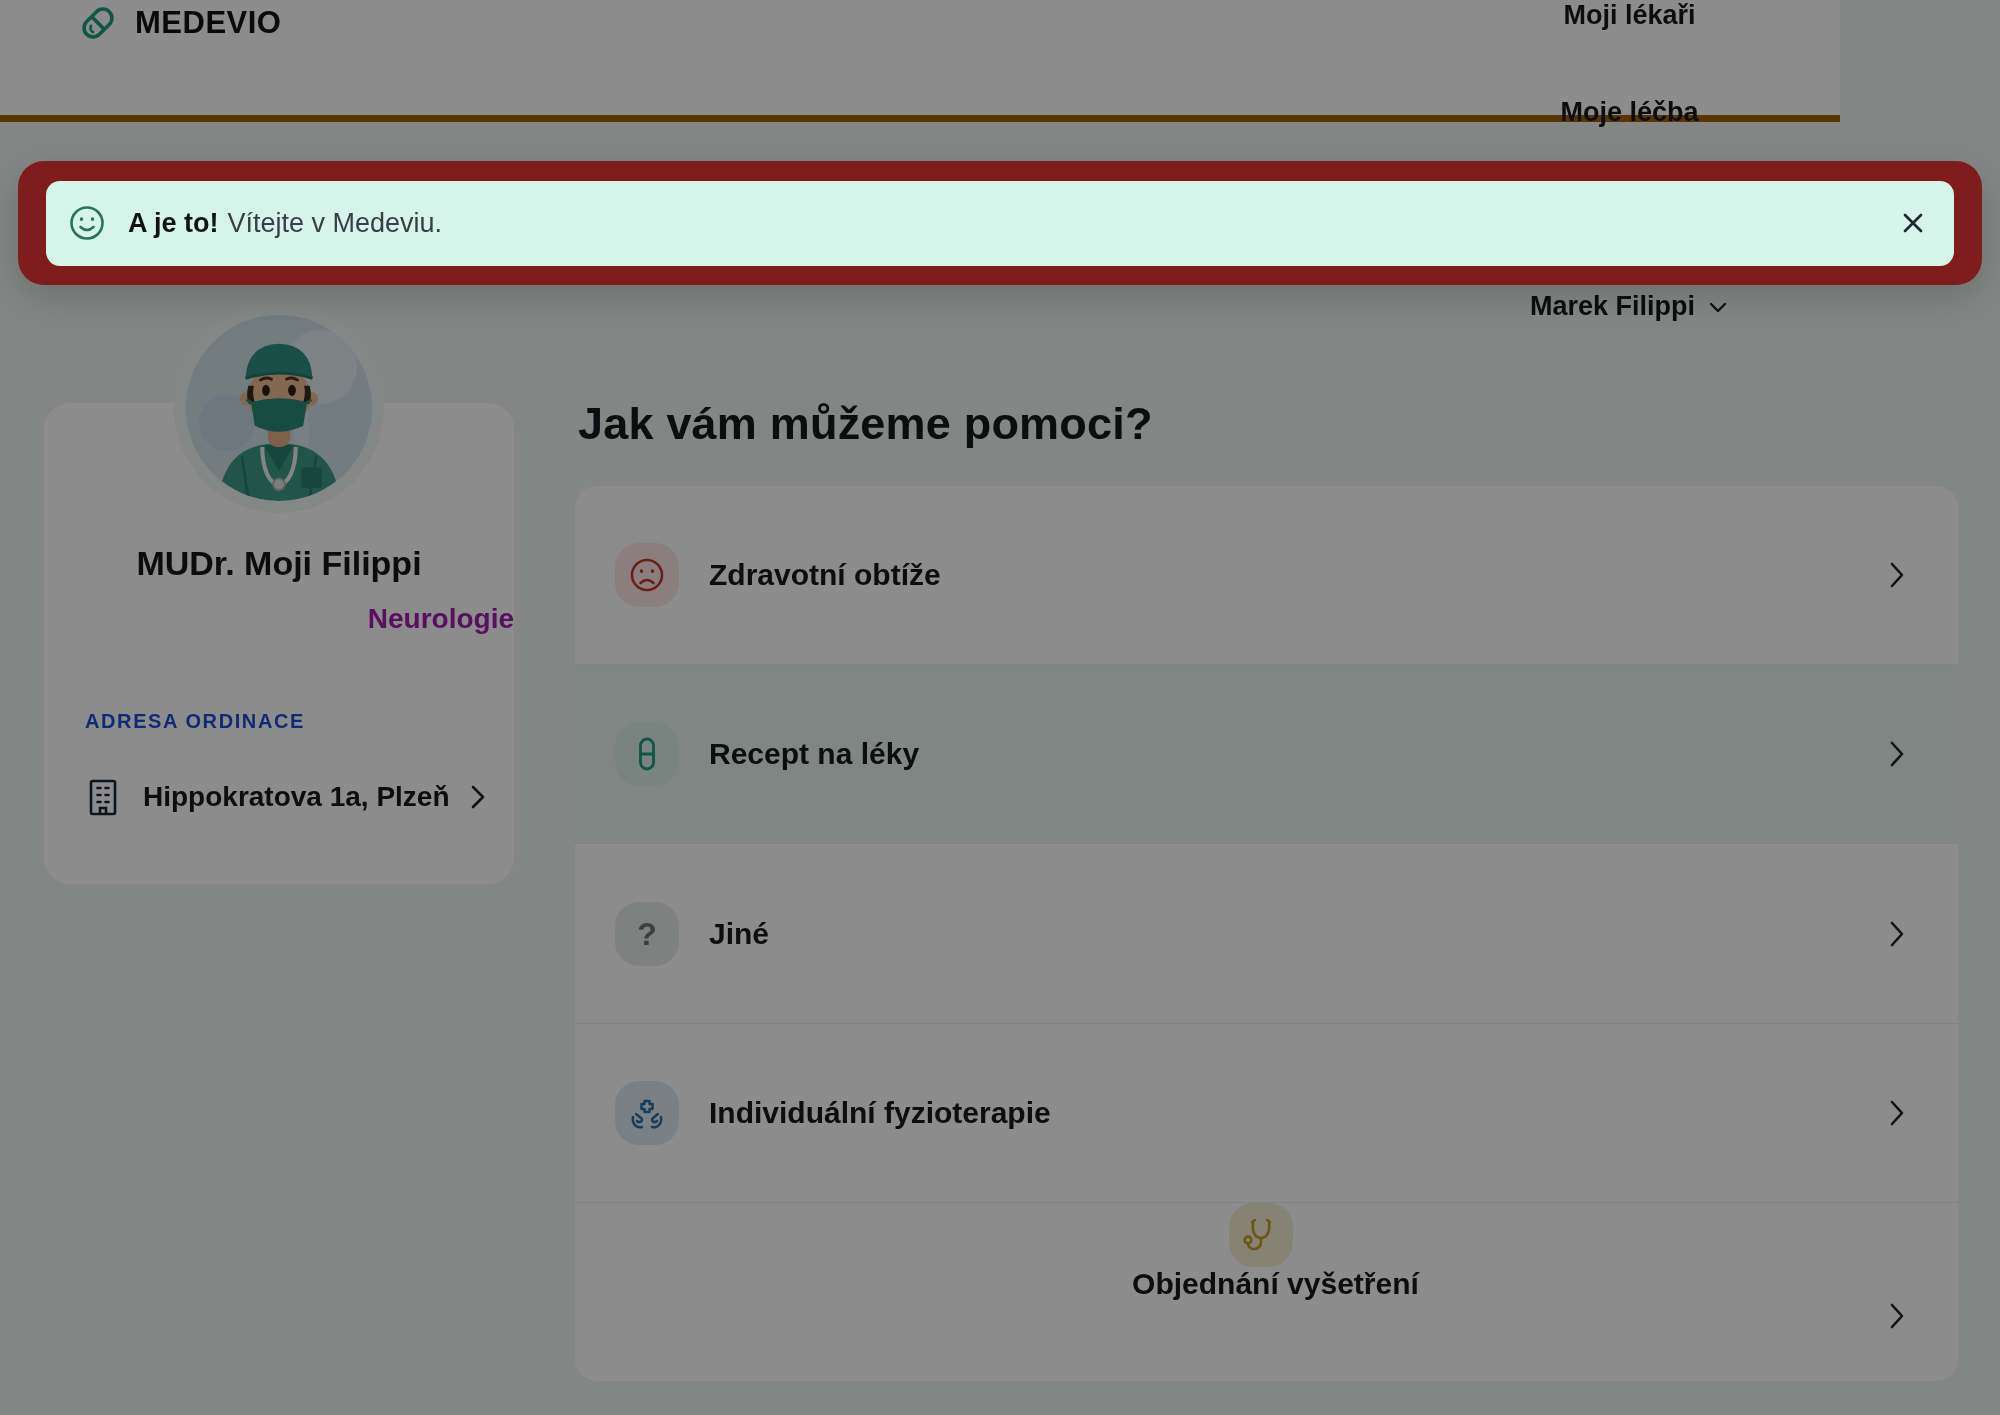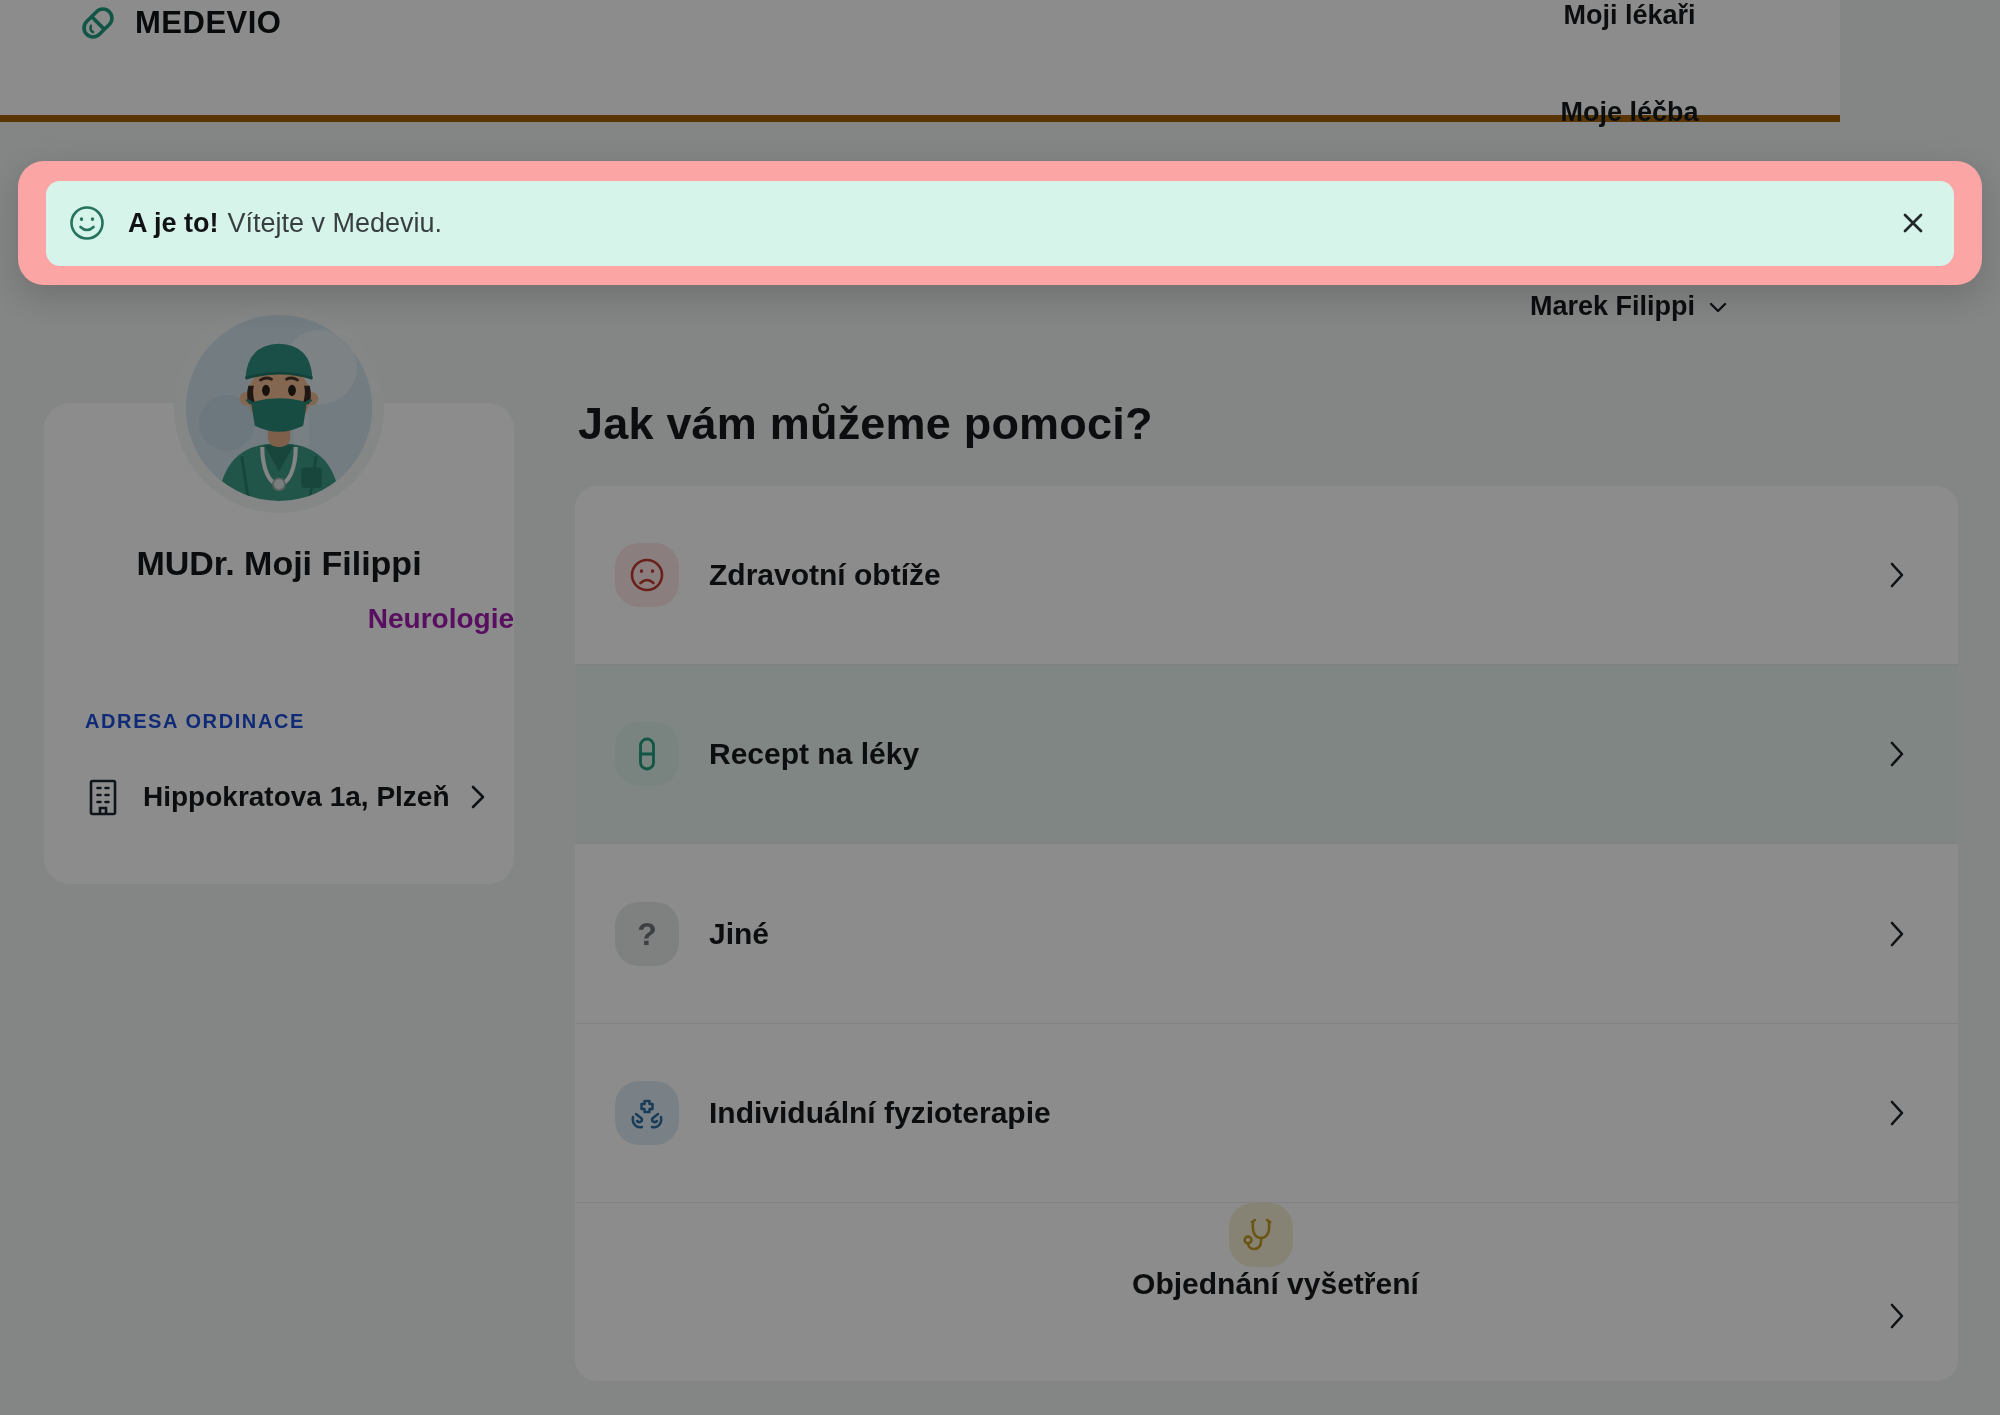--- a/index.html
+++ b/index.html
@@ -30,21 +30,21 @@
   .user-menu { display:flex; align-items:center; gap:12px; cursor:pointer; }
 
   
   .overlay {
     position:absolute; inset:0; background:rgba(0,0,0,0.45); z-index:40;
   }
 
   
   .toast-wrap {
     position:absolute; left:18px; top:161px; width:1964px; height:124px;
-    background:#fca5a5; border-radius:26px; z-index:50;
+    background:#7f1d1d; border-radius:26px; z-index:50;
     box-shadow:0 12px 34px rgba(0,0,0,.16);
     display:flex; align-items:center; justify-content:center;
   }
   .toast {
     width:1908px; height:85px; background:#d6f4e9; border-radius:14px;
     display:flex; align-items:center; padding:0 24px 0 22px;
   }
   .toast-msg { margin-left:22px; font-size:27px; display:flex; gap:9px; align-items:baseline; }
   .toast-bold { font-weight:700; color:#101214; }
   .toast-rest { font-weight:400; color:#383e41; }

